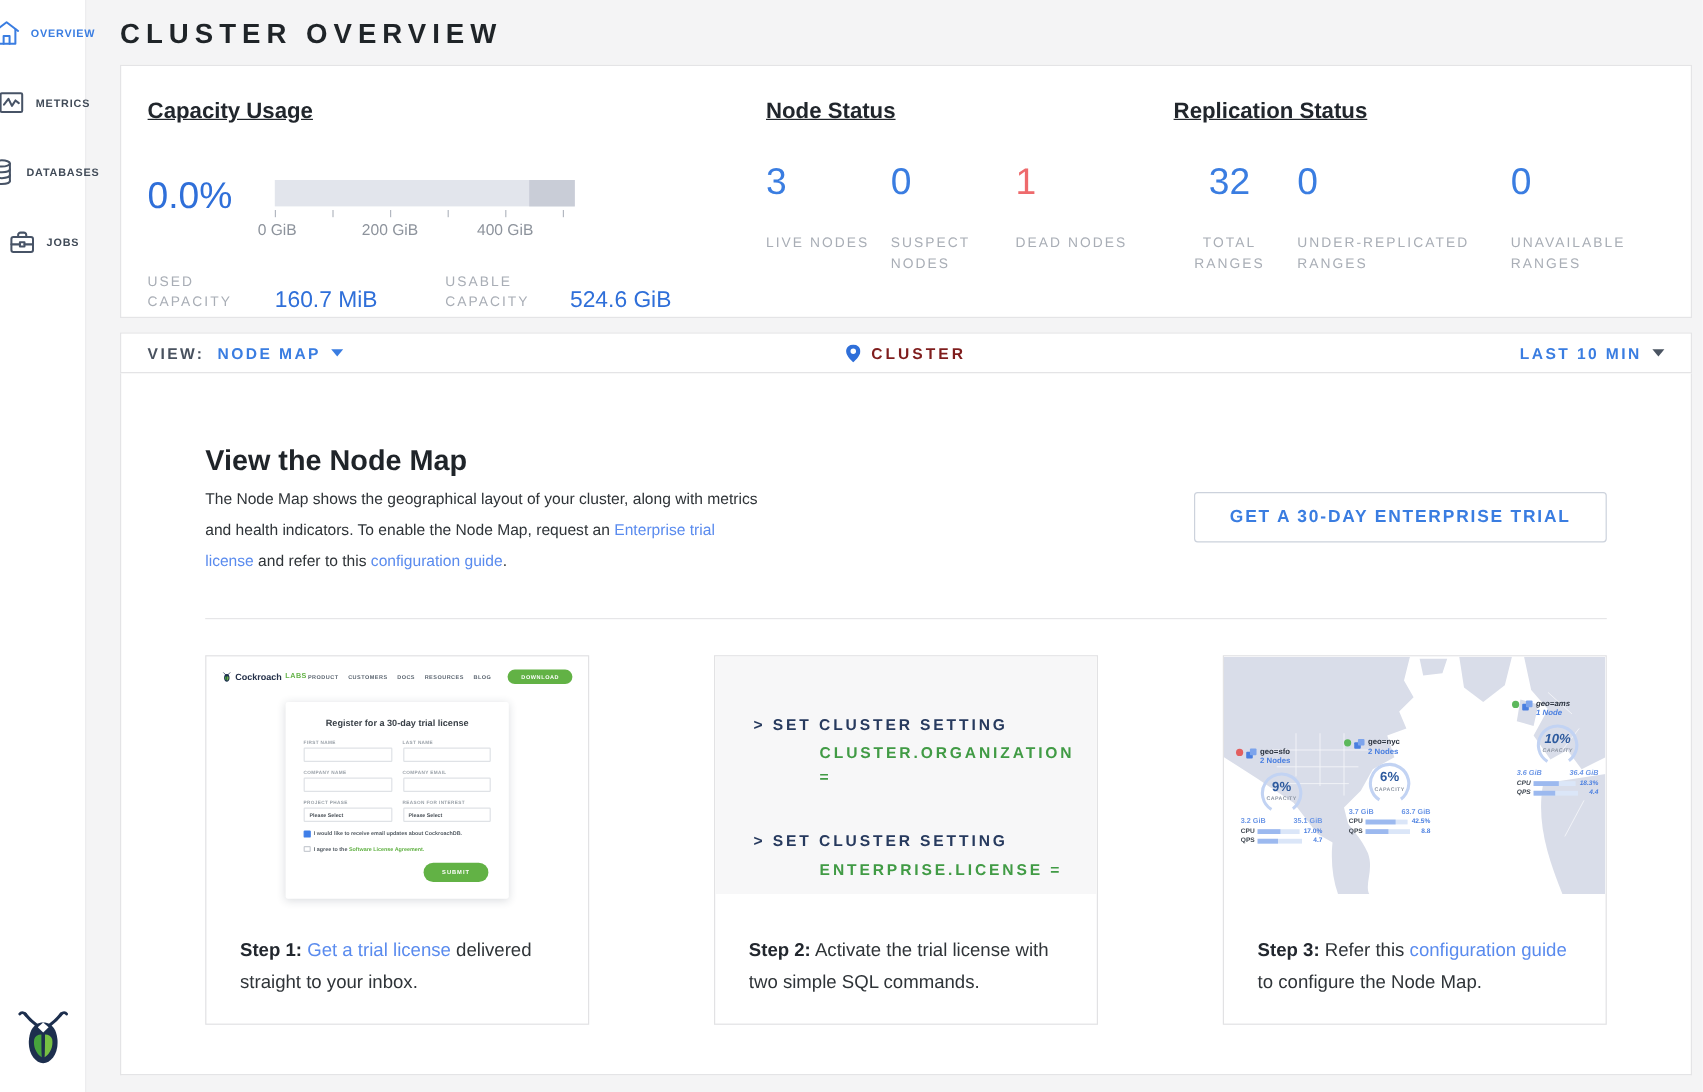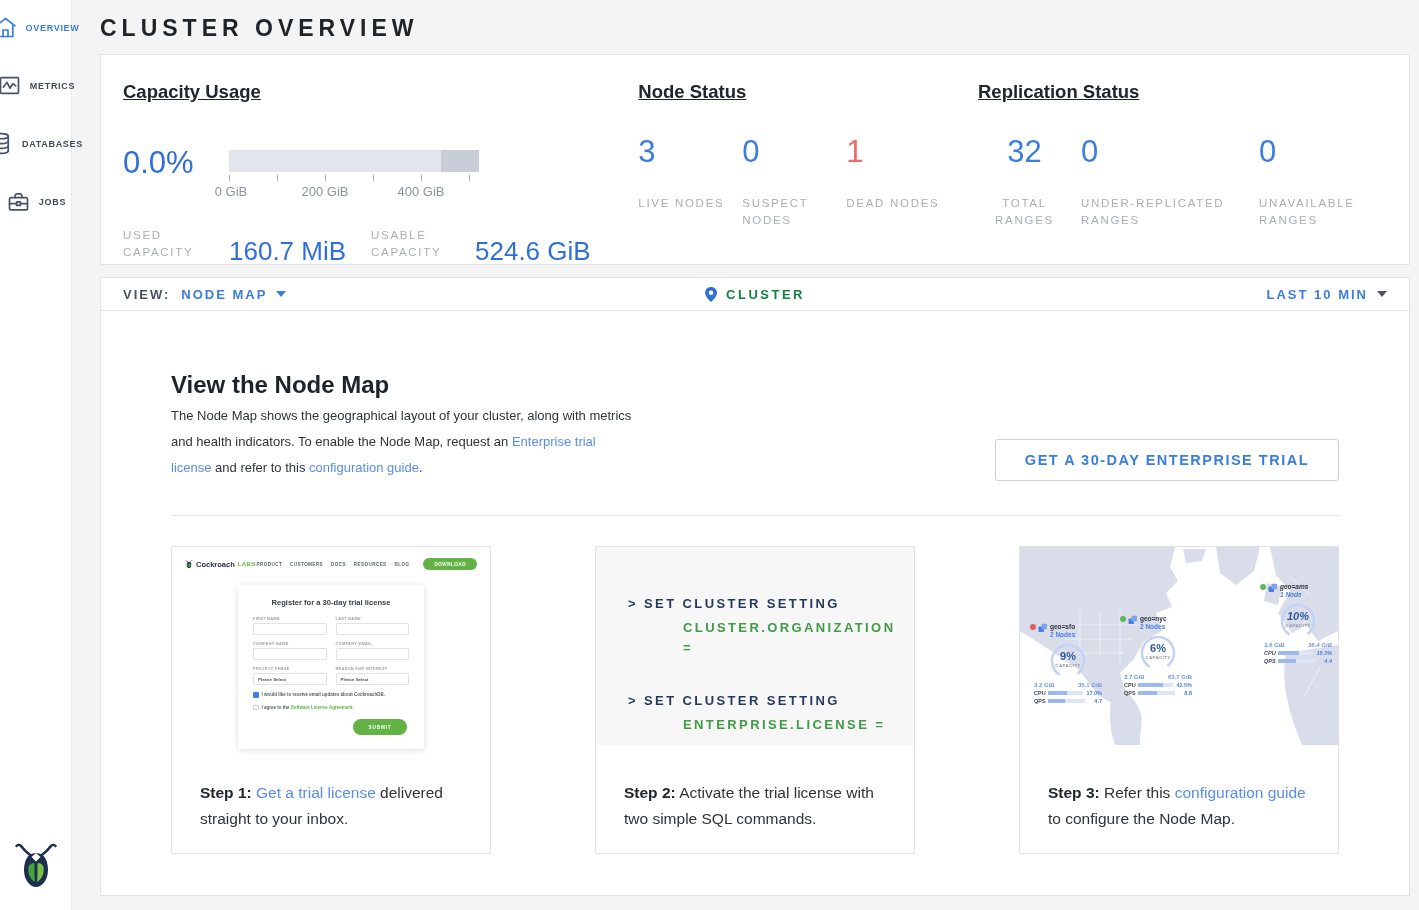--- a/index.html
+++ b/index.html
@@ -52,21 +52,21 @@
   .cap-ticks { position:relative; height:7px; margin-top:3px; }
   .cap-tick { position:absolute; top:0; width:1px; height:6px; background:#b3b8c1; }
   .cap-tick-labels { position:relative; height:16px; margin-top:2px; font-size:13px; color:#8d939c; }
   .cap-tick-label { position:absolute; transform:translateX(-50%); white-space:nowrap; }
 
   .capacity-stats { display:flex; margin-top:27px; align-items:flex-end; }
   .mini-stat-label { font-size:11.5px; letter-spacing:1.7px; color:#a9aeb6; line-height:17px; }
   .cap-used-label { width:106px; }
   .cap-used-value { width:142px; }
   .cap-usable-label { width:104px; }
-  .blue-value { font-size:26px; color:#2f6fd9; line-height:20px; }
+  .blue-value { font-size:19px; color:#2f6fd9; line-height:20px; }
 
   .stats-row { display:flex; margin-top:32px; }
   .stat { padding-right:10px; }
   .sec-nodes .stat { width:104px; }
   .sec-replication .stat-0 { width:103px;text-align:center; }
   .sec-replication .stat-1 { width:178px; }
   .sec-replication .stat-2 { width:150px; }
   .stat-value { font-size:31px; line-height:34px; color:#3a7de1; }
   .stat-value.danger { color:#ee6a6c; }
   .stat-label { margin-top:26px; font-size:11.5px; letter-spacing:1.7px; color:#a9aeb6; line-height:17px; max-width:160px; }
@@ -76,29 +76,29 @@
     margin-top:12px; height:34px; background:#fff;
     border:1px solid #e4e4e6;
     display:flex; align-items:center; position:relative;
     font-size:13px; letter-spacing:2px; font-weight:600;
   }
   .vb-left { display:flex; align-items:center; padding-left:22px; cursor:pointer; }
   .vb-view-label { color:#49525f; margin-right:11px; }
   .vb-view-value { color:#3a7de1; }
   .caret { width:0; height:0; border-left:5px solid transparent; border-right:5px solid transparent; border-top:6px solid #3a7de1; margin-left:9px; display:inline-block; }
   .caret.dark { border-top-color:#4a5462; }
-  .vb-center { position:absolute; left:50%; transform:translateX(-50%); display:flex; align-items:center; gap:9px; color:#15803d; letter-spacing:2.5px;text-align:center; }
+  .vb-center { position:absolute; left:50%; transform:translateX(-50%); display:flex; align-items:center; gap:9px; color:#7f1d1d; letter-spacing:2.5px;text-align:center; }
   .vb-right { margin-left:auto; display:flex; align-items:center; padding-right:22px; color:#3a7de1; cursor:pointer; }
 
   
   .main-panel {
     background:#fff; border:1px solid #e4e4e6; border-top:none;
     padding:0 70px 27px; min-height:585px;
   }
-  .nm-header { display:flex; justify-content:space-between; align-items:flex-end; padding-top:60px; }
+  .nm-header { display:flex; justify-content:space-between; align-items:center; padding-top:60px; }
   .nm-heading { font-size:24px; font-weight:600; color:#1f2429; }
   .nm-desc { width:462px; margin-top:4px; font-size:13px; line-height:26px; color:#2f3438; }
   a.link { color:#5a8bee; text-decoration:none; cursor:pointer; }
   .trial-btn {
     margin-top:10px; background:#fff; border:1px solid #ccd2dc; border-radius:3px;
     color:#3a7de1; font-family:inherit; font-size:14.5px; letter-spacing:1.5px; font-weight:600;
     padding:12px 29px; cursor:pointer;
   }
   .nm-divider { border:none; border-top:1px solid #e6e6e8; margin-top:34px; }
 

